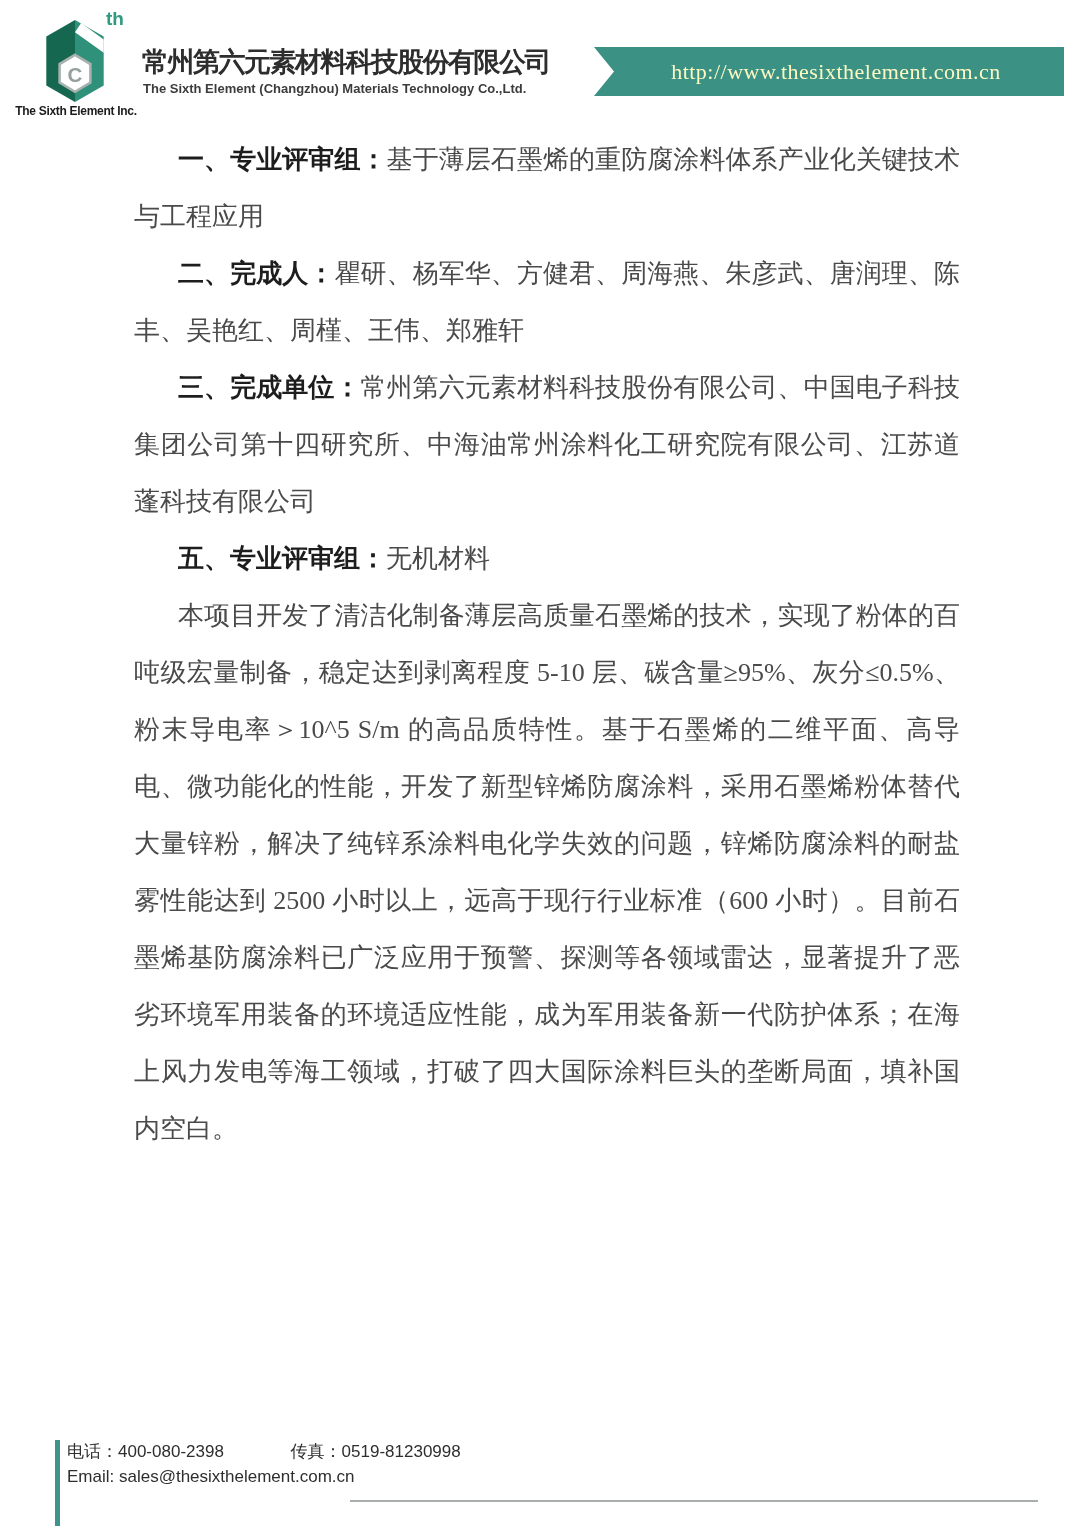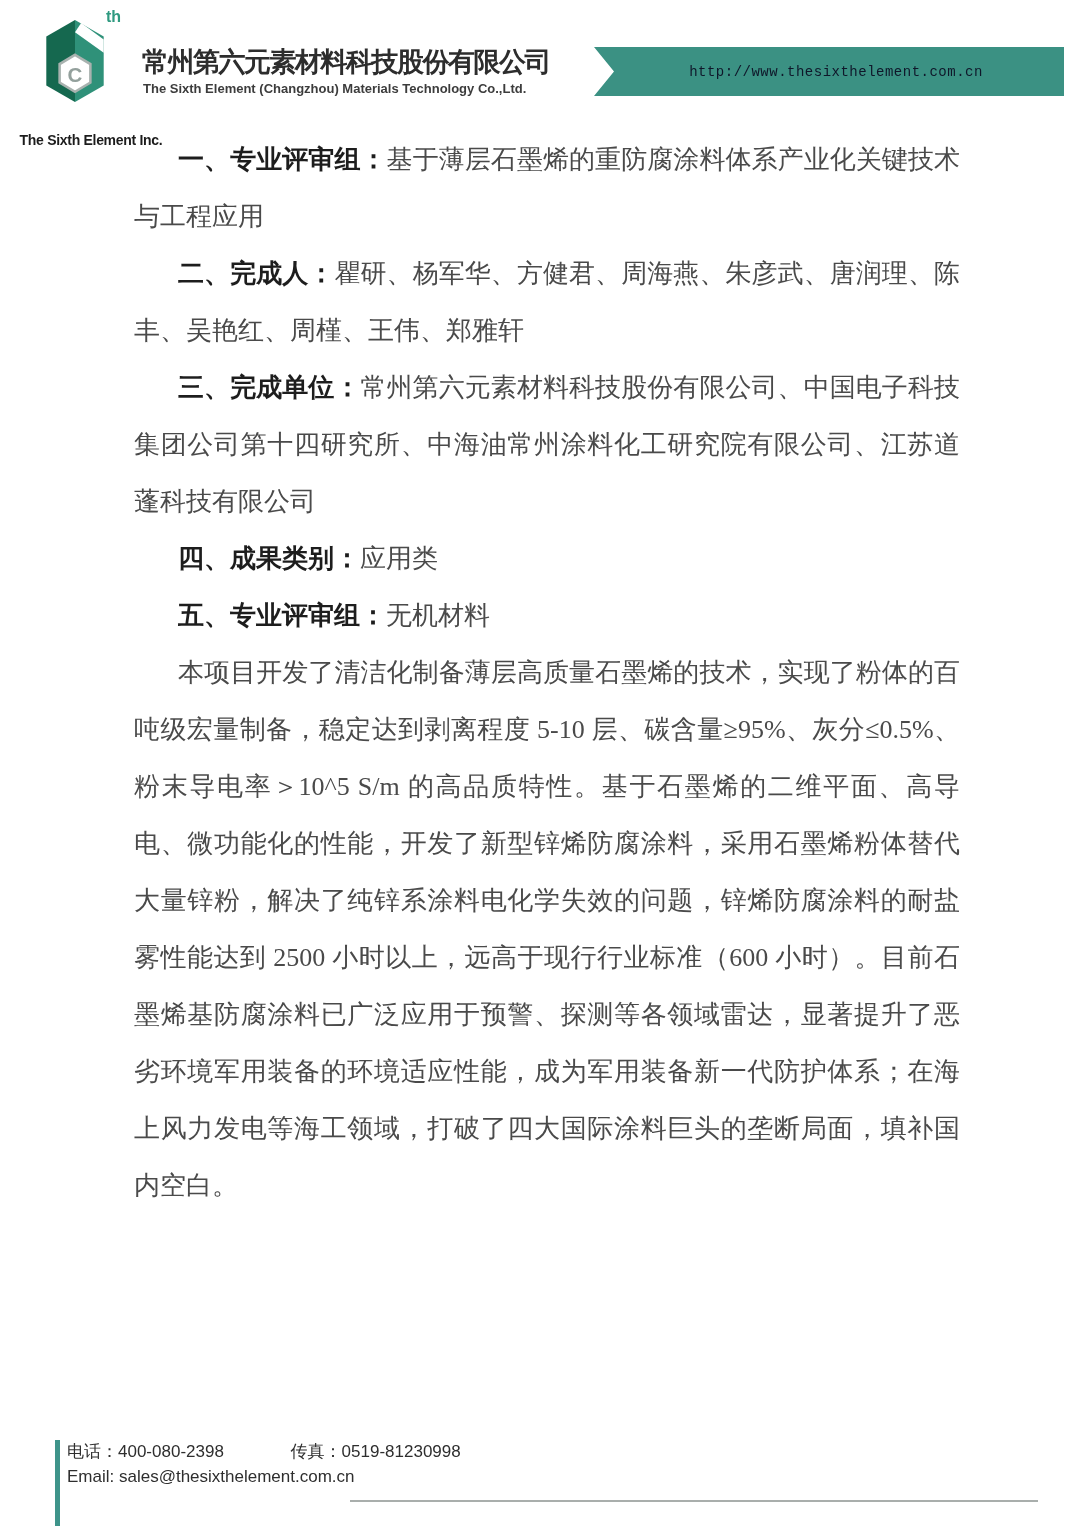--- a/index.html
+++ b/index.html
@@ -11,49 +11,49 @@
     background:#ffffff;
     overflow:hidden;
     font-family:"Liberation Serif","DejaVu Serif",serif;
   }
 
   
   .logo-svg { position:absolute; left:46px; top:20px; width:58px; height:82px; }
   .logo-th {
     position:absolute; left:106px; top:8px;
     font-family:"Liberation Sans","DejaVu Sans",sans-serif;
-    font-size:16px; font-weight:700; color:#2f9a80;
+    font-size:19px; font-weight:700; color:#2f9a80;
   }
   .logo-caption {
-    position:absolute; left:18px; top:104px; width:146px;
+    position:absolute; left:3px; top:104px; width:146px;
     text-align:center;
     font-family:"Liberation Sans","DejaVu Sans",sans-serif;
-    font-size:14px; font-weight:700; letter-spacing:-0.3px; color:#1c1c1c;margin-top:28px;
+    font-size:12px; font-weight:700; letter-spacing:-0.3px; color:#1c1c1c;
   }
   .company-zh {
     position:absolute; left:142px; top:44px;
     font-family:"Liberation Sans","DejaVu Sans",sans-serif;
     font-size:27px; font-weight:700; letter-spacing:-1.5px; color:#2d2d2d;
     white-space:nowrap;
   }
   .company-en {
     position:absolute; left:143px; top:81px;
     font-family:"Liberation Sans","DejaVu Sans",sans-serif;
     font-size:13px; font-weight:700; color:#3c3c3c;
     white-space:nowrap;
   }
   .ribbon {
     position:absolute; left:594px; top:47px; width:470px; height:49px;
     background:#3b9183;
     clip-path:polygon(0 0, 100% 0, 100% 100%, 0 100%, 20px 50%);
     display:flex; align-items:center; justify-content:center;
   }
   .ribbon-text {
-    font-family:Liberation Mono, monospace;
-    font-size:14px; color:#0f172a; letter-spacing:0.5px; padding-left:14px;
+    font-family:Liberation Serif, serif;
+    font-size:22px; color:#fef9c3; letter-spacing:0.5px; padding-left:14px;
     white-space:nowrap;
   }
 
   
   .doc-body {
     position:absolute; left:134px; top:131px; width:826px;
     font-size:26px; line-height:57px; color:#4a4a4a;
     text-align:justify;
   }
   .doc-body p { margin:0; text-indent:44px; }
@@ -100,21 +100,20 @@
 
     <div class="ribbon">
       <span class="ribbon-text">http://www.thesixthelement.com.cn</span>
     </div>
   </div>
 
   <div class="doc-body">
     <p><b class="sec-label">一、专业评审组：</b><span>基于薄层石墨烯的重防腐涂料体系产业化关键技术与工程应用</span></p>
     <p><b class="sec-label">二、完成人：</b><span>瞿研、杨军华、方健君、周海燕、朱彦武、唐润理、陈丰、吴艳红、周槿、王伟、郑雅轩</span></p>
     <p><b class="sec-label">三、完成单位：</b><span>常州第六元素材料科技股份有限公司、中国电子科技集团公司第十四研究所、中海油常州涂料化工研究院有限公司、江苏道蓬科技有限公司</span></p>
-    <p><b class="sec-label">四、成果类别：</b><span>应用类</span></p>
     <p><b class="sec-label">五、专业评审组：</b><span>无机材料</span></p>
     <p>本项目开发了清洁化制备薄层高质量石墨烯的技术，实现了粉体的百吨级宏量制备，稳定达到剥离程度 5-10 层、碳含量≥95%、灰分≤0.5%、粉末导电率＞10^5 S/m 的高品质特性。基于石墨烯的二维平面、高导电、微功能化的性能，开发了新型锌烯防腐涂料，采用石墨烯粉体替代大量锌粉，解决了纯锌系涂料电化学失效的问题，锌烯防腐涂料的耐盐雾性能达到 2500 小时以上，远高于现行行业标准（600 小时）。目前石墨烯基防腐涂料已广泛应用于预警、探测等各领域雷达，显著提升了恶劣环境军用装备的环境适应性能，成为军用装备新一代防护体系；在海上风力发电等海工领域，打破了四大国际涂料巨头的垄断局面，填补国内空白。</p>
   </div>
 
   <div>
     <div class="footer-bar"></div>
     <div class="footer-text">
       <div>
         <span class="footer-phone-seg"><span>电话：</span><span>400-080-2398</span></span>
         <span><span>传真：</span><span>0519-81230998</span></span>

